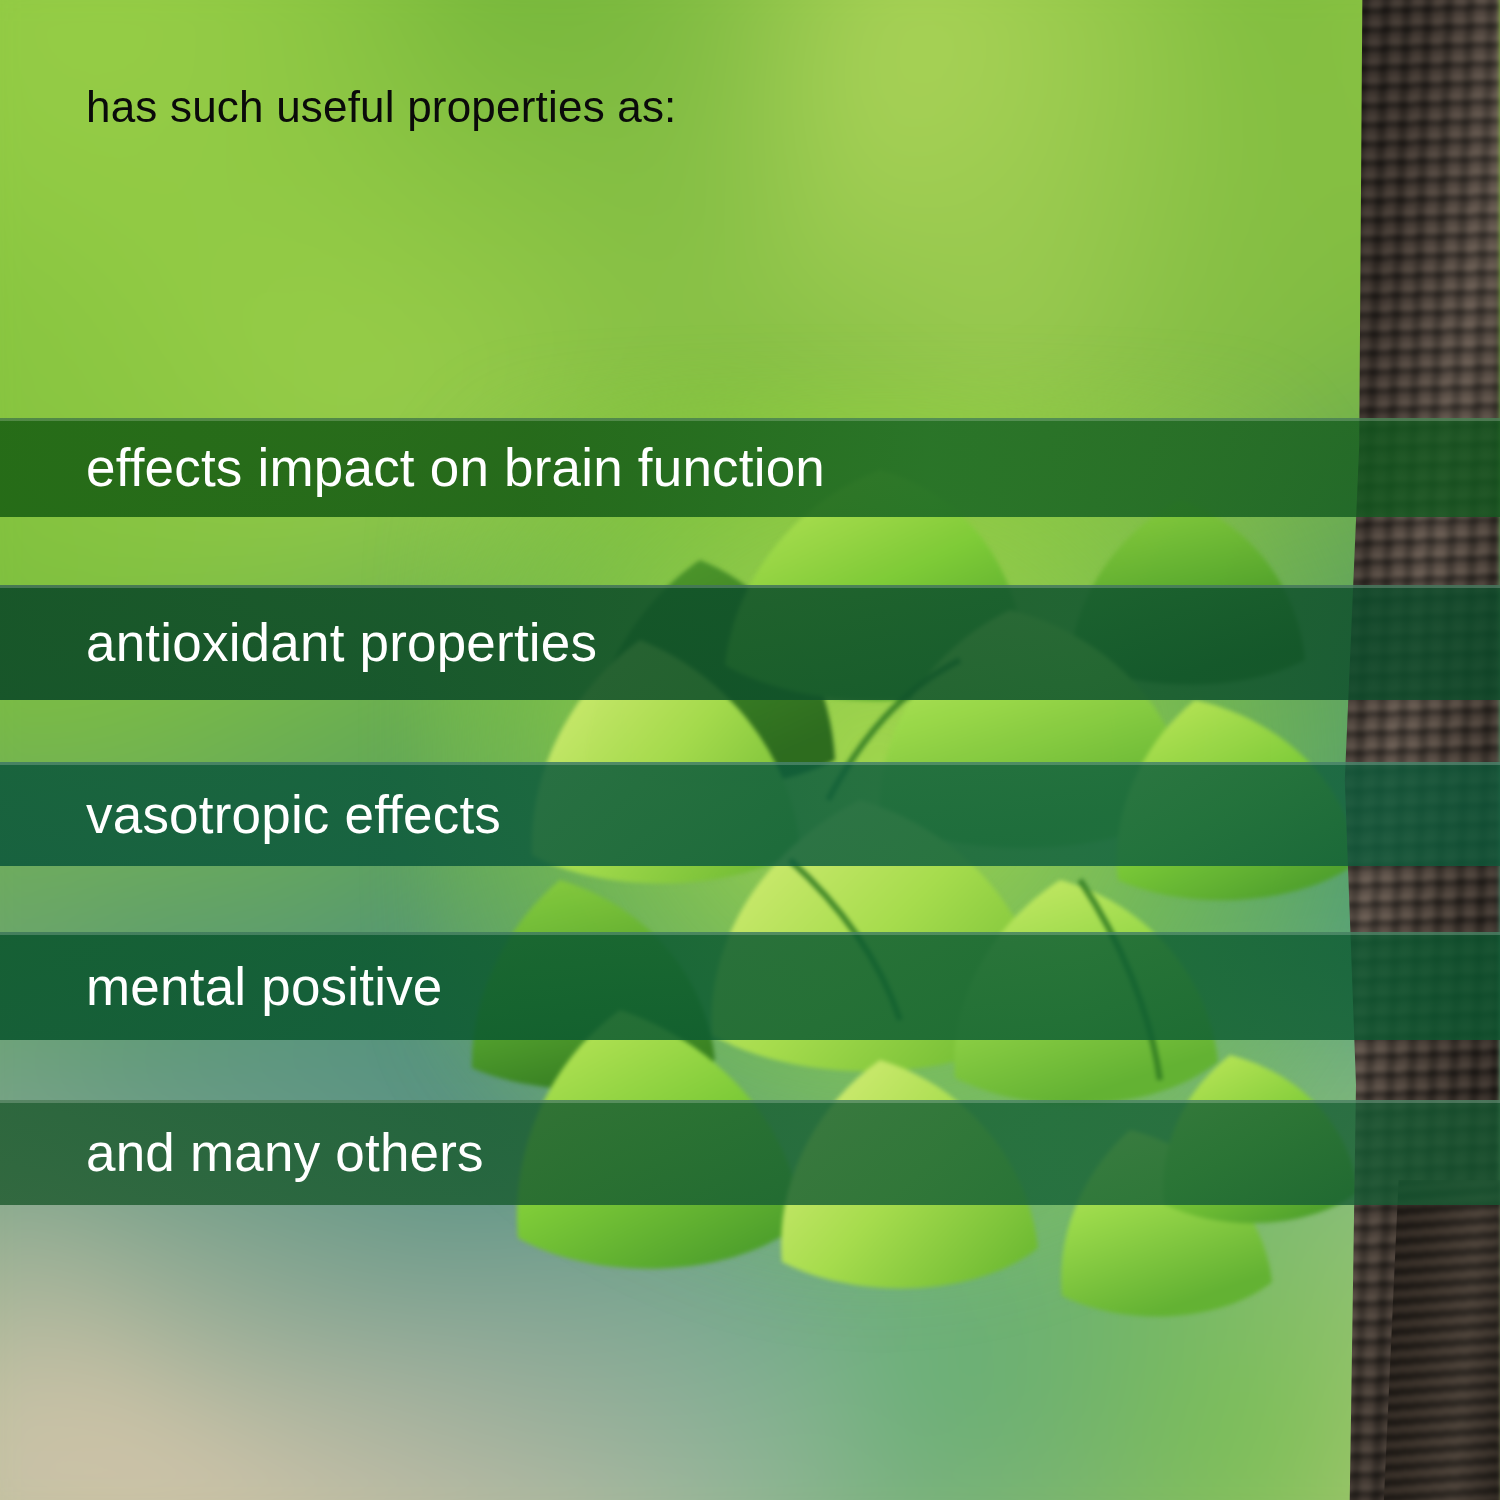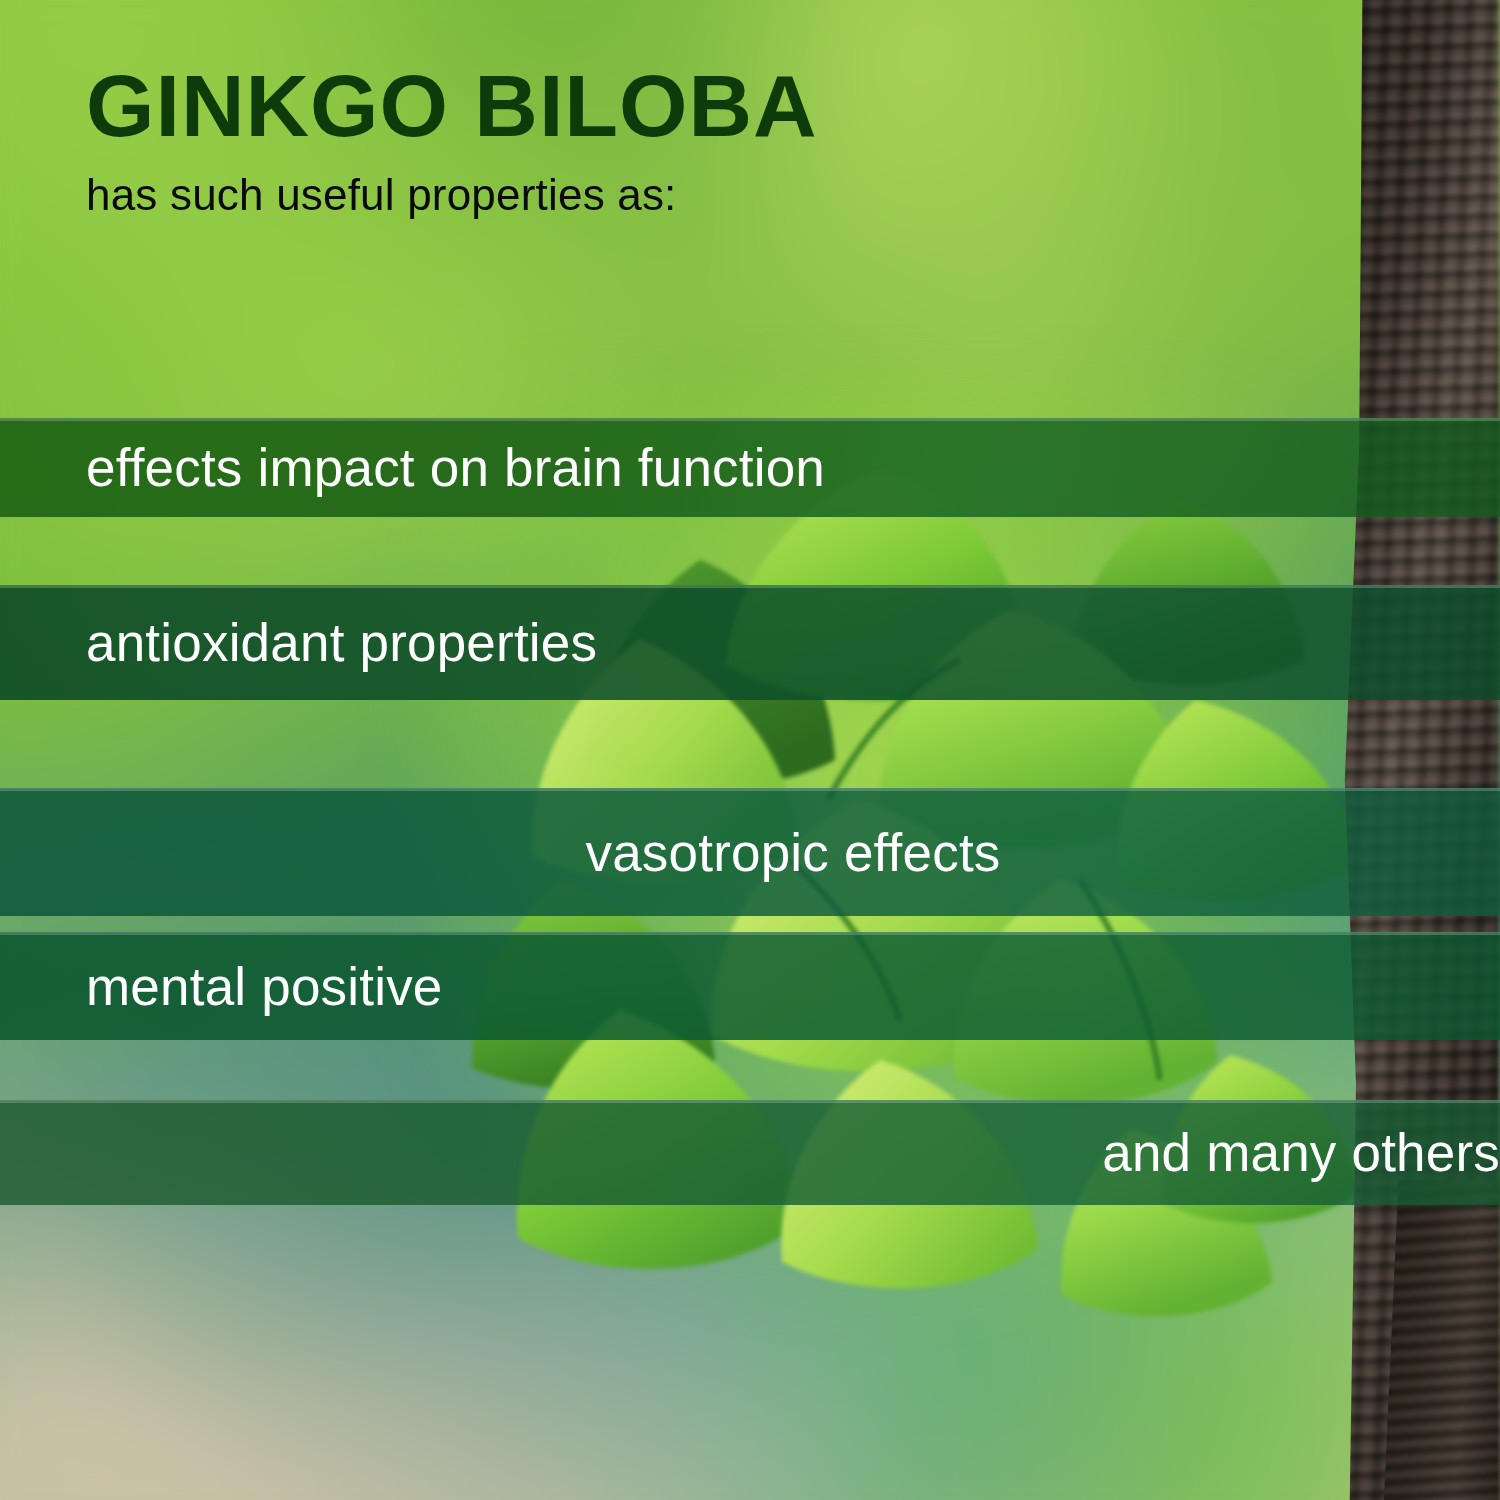--- a/index.html
+++ b/index.html
@@ -138,23 +138,23 @@
   .band-label {
     margin-left: 86px;
     font-size: 53px;
     font-weight: 400;
     letter-spacing: 0.2px;
     color: #ffffff;
     white-space: nowrap;
   }
   .band-1 { top: 418px; height: 99px;  background: linear-gradient(90deg, rgba(25,96,18,0.88) 0%, rgba(22,92,20,0.86) 35%, rgba(20,98,34,0.82) 62%, rgba(18,88,30,0.80) 100%); }
   .band-2 { top: 585px; height: 115px; background: linear-gradient(90deg, rgba(10,72,38,0.88) 0%, rgba(12,76,40,0.86) 40%, rgba(14,82,46,0.84) 72%, rgba(12,76,42,0.82) 100%); }
-  .band-3 { top: 788px; height: 128px; background: linear-gradient(90deg, rgba(10,86,58,0.86) 0%, rgba(12,90,60,0.84) 42%, rgba(16,96,62,0.82) 74%, rgba(14,90,58,0.80) 100%); justify-content: center; }
+  .band-3 { top: 762px; height: 104px; background: linear-gradient(90deg, rgba(10,86,58,0.86) 0%, rgba(12,90,60,0.84) 42%, rgba(16,96,62,0.82) 74%, rgba(14,90,58,0.80) 100%); }
   .band-4 { top: 932px; height: 108px; background: linear-gradient(90deg, rgba(8,84,44,0.86) 0%, rgba(10,88,48,0.84) 40%, rgba(14,94,52,0.82) 72%, rgba(12,88,48,0.80) 100%); }
-  .band-5 { top: 1100px; height: 105px; background: linear-gradient(90deg, rgba(30,90,46,0.82) 0%, rgba(24,92,48,0.82) 38%, rgba(20,96,54,0.80) 70%, rgba(22,90,50,0.78) 100%); justify-content: flex-end; }
+  .band-5 { top: 1100px; height: 105px; background: linear-gradient(90deg, rgba(30,90,46,0.82) 0%, rgba(24,92,48,0.82) 38%, rgba(20,96,54,0.80) 70%, rgba(22,90,50,0.78) 100%); }
 
   .band-top-hair {
     position: absolute;
     left: 0; top: 0;
     width: 100%; height: 3px;
     background: rgba(255,255,255,0.20);
   }
 </style>
 </head>
 <body>
@@ -220,21 +220,20 @@
         <path d="M828 800 C 860 740 900 690 960 660"></path>
         <path d="M790 860 C 840 905 880 960 900 1020"></path>
       </g>
     </svg>
 
     <div class="bark"></div>
     <div class="bark-lower"></div>
   </div>
 
   <div class="header">
-    <h1 class="title">GINKGO BILOBA</h1>
     <p class="subtitle">has such useful properties as:</p>
   </div>
 
   <div class="band band-1">
     <span class="band-top-hair"></span>
     <span class="band-label">effects impact on brain function</span>
   </div>
 
   <div class="band band-2">
     <span class="band-top-hair"></span>

